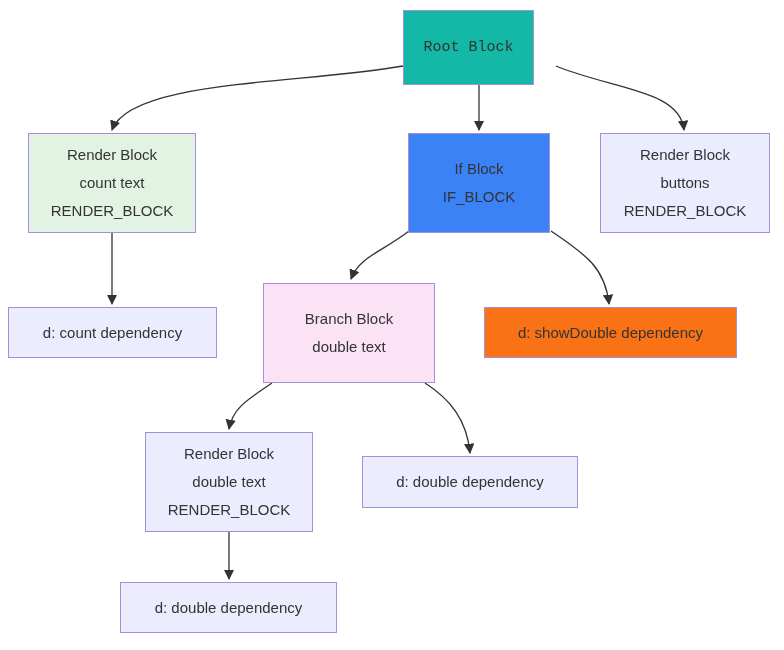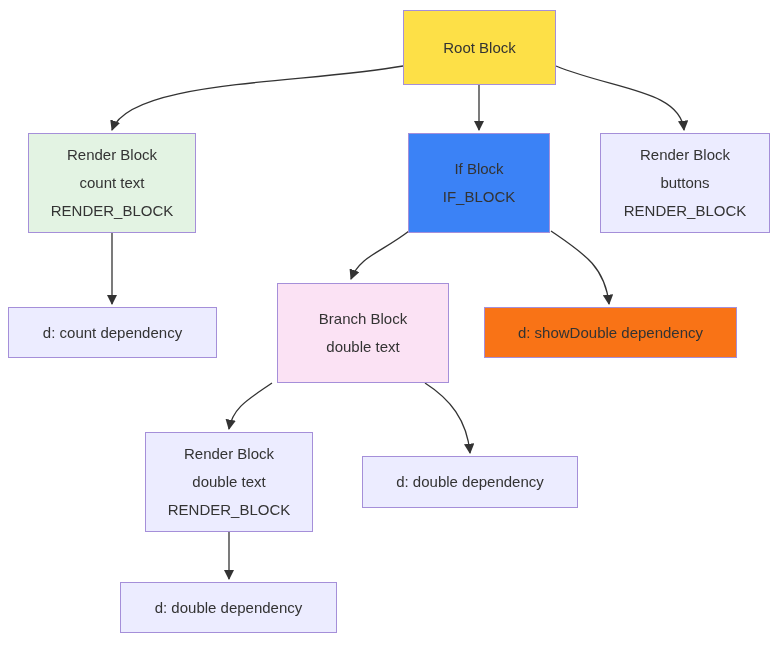--- a/index.html
+++ b/index.html
@@ -36,26 +36,26 @@
     flex-direction: column;
     align-items: center;
     justify-content: center;
     text-align: center;
     color: #333333;
     font-size: 15px;
     line-height: 28px;
     white-space: nowrap;
   }
   
-  .n-root        { left: 403px; top: 10px;  width: 153px; height: 75px;  background: #fde047; }
+  .n-root        { left: 403px; top: 10px;  width: 131px; height: 75px;  background: #14b8a6; font-family: Liberation Mono, monospace; }
   .n-rendercount { left: 28px;  top: 133px; width: 168px; height: 100px; background: #e3f3e3; }
   .n-ifblock     { left: 408px; top: 133px; width: 142px; height: 100px; background: #3b82f6; }
   .n-renderbtns  { left: 600px; top: 133px; width: 170px; height: 100px; background: #ececff; }
   .n-depcount    { left: 8px;   top: 307px; width: 209px; height: 51px;  background: #ececff; }
-  .n-branch      { left: 277px; top: 283px; width: 172px; height: 100px; background: #fbe2f4; }
+  .n-branch      { left: 263px; top: 283px; width: 172px; height: 100px; background: #fbe2f4; }
   .n-depshow     { left: 484px; top: 307px; width: 253px; height: 51px;  background: #f97316; }
   .n-renderdbl   { left: 145px; top: 432px; width: 168px; height: 100px; background: #ececff; }
   .n-depdbl1     { left: 362px; top: 456px; width: 216px; height: 52px;  background: #ececff; }
   .n-depdbl2     { left: 120px; top: 582px; width: 217px; height: 51px;  background: #ececff; }
 </style>
 </head>
 <body>
 
 <div class="canvas">
 

